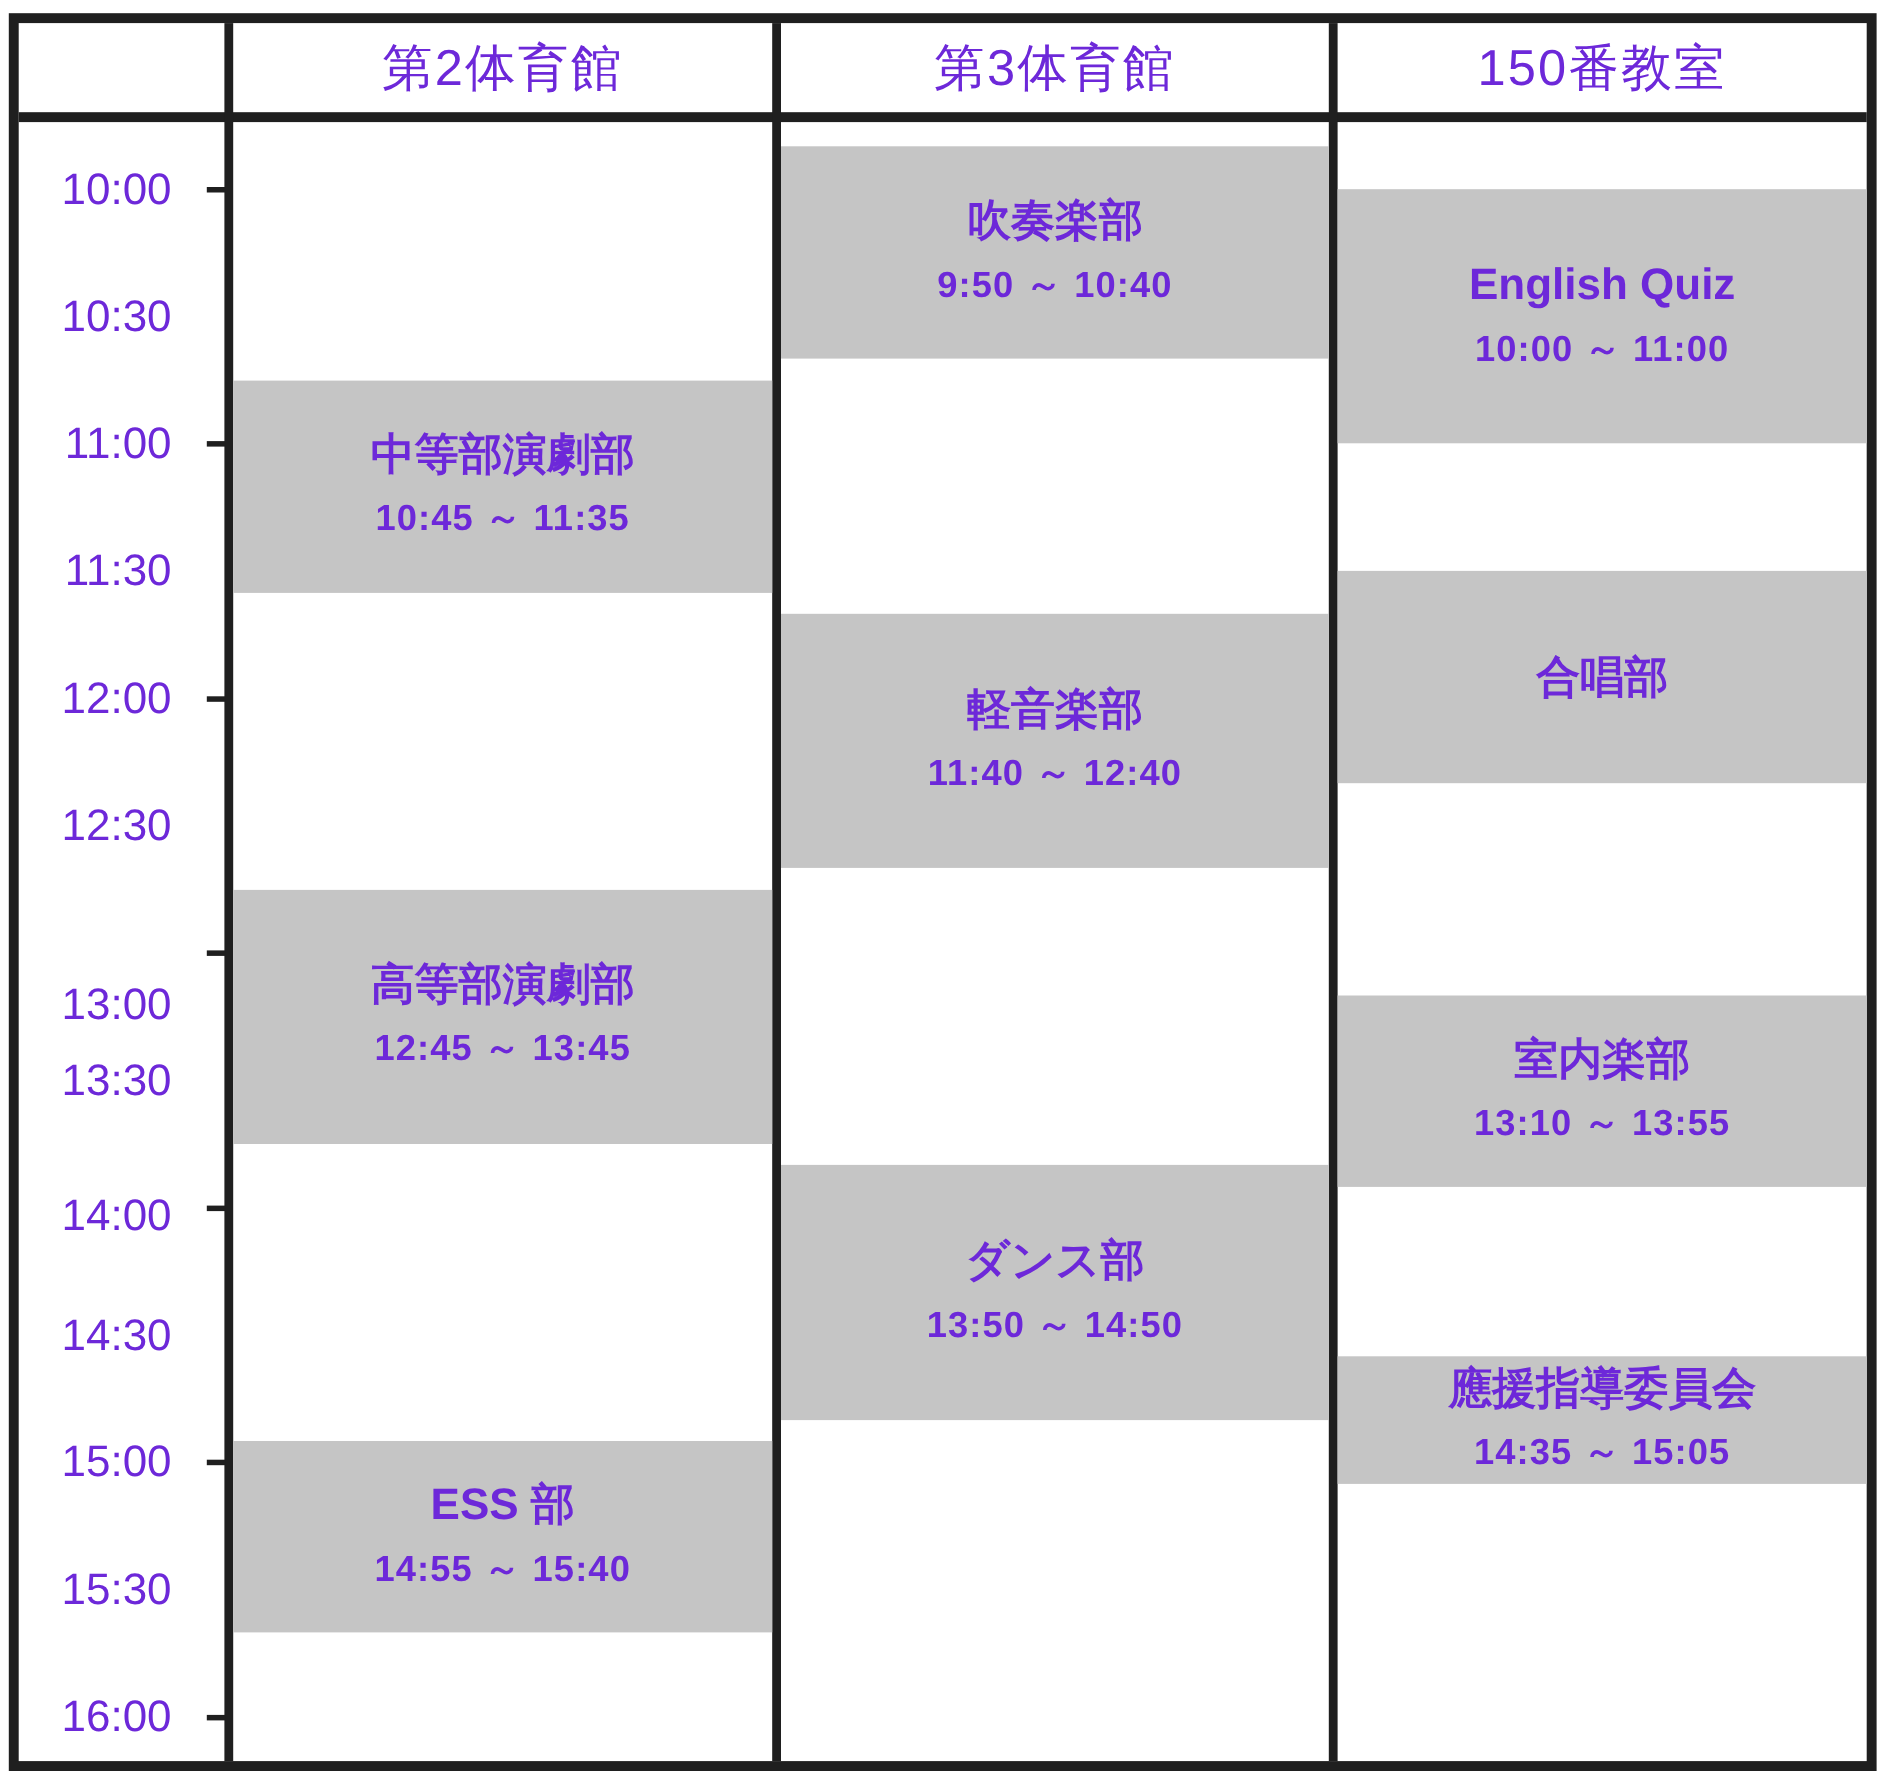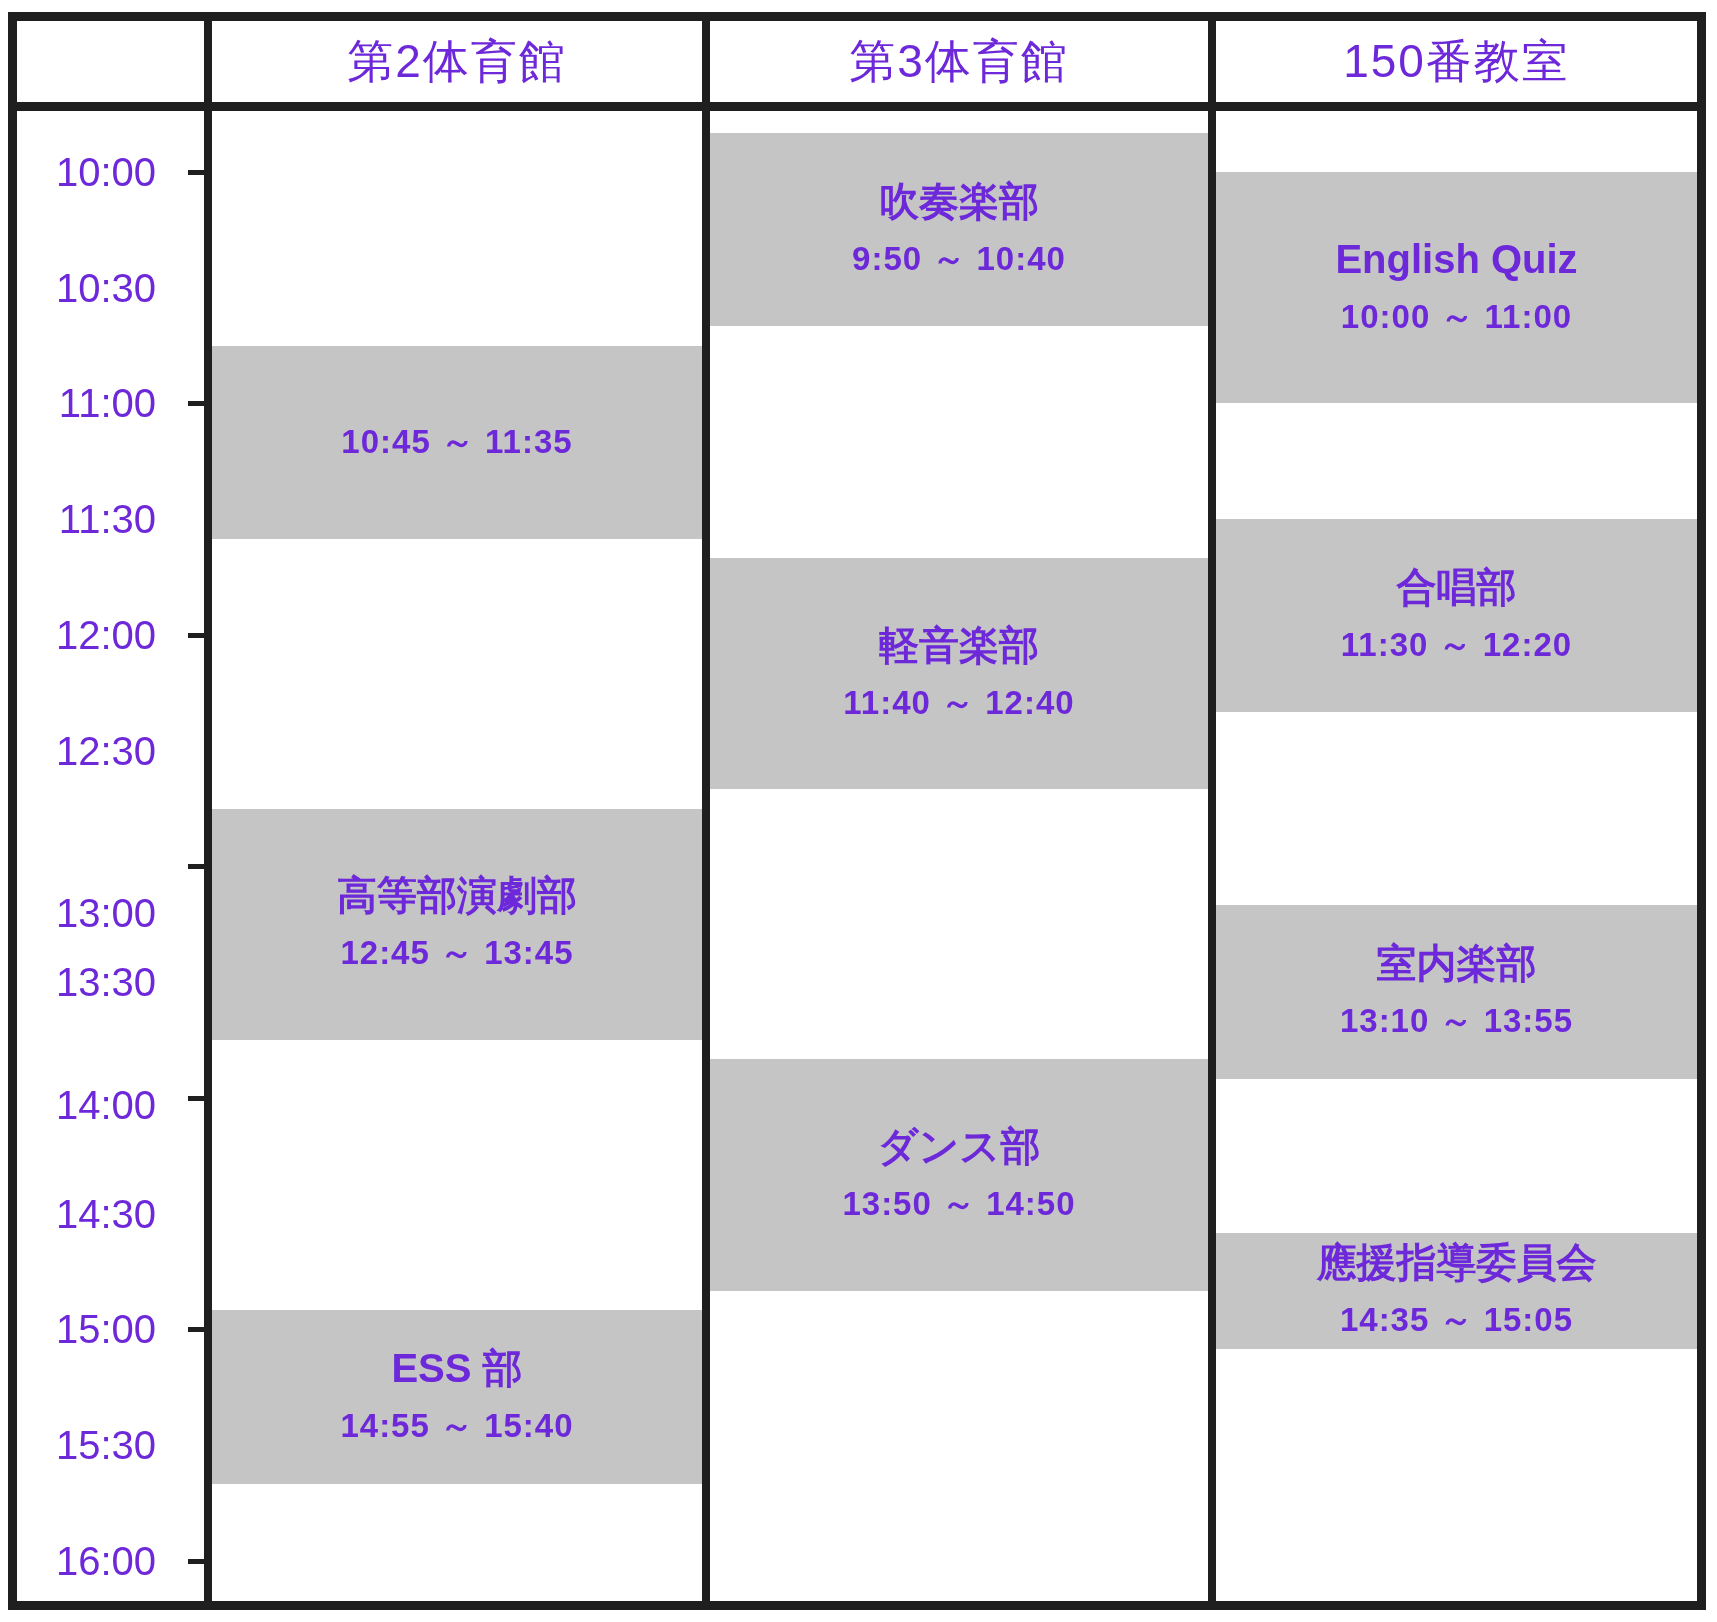--- a/index.html
+++ b/index.html
@@ -84,20 +84,21 @@
       <div class="tick" style="top: 1095.92px;"></div>
       <div class="time-label" style="top: 1187.66px;">14:30</div>
       <div class="time-label" style="top: 1303.4px;">15:00</div>
       <div class="tick" style="top: 1327.4px;"></div>
       <div class="time-label" style="top: 1419.14px;">15:30</div>
       <div class="time-label" style="top: 1534.88px;">16:00</div>
       <div class="tick" style="top: 1558.88px;"></div>
     </div>
   <div id="events-layer">
       <div class="event" style="left: 212px; width: 490px; top: 345.61px; height: 192.9px; background: rgb(197, 197, 197);">
+        <div class="ev-name">中等部演劇部</div>
         <div class="ev-time">10:45 ～ 11:35</div>
       </div>
       <div class="event" style="left: 212px; width: 490px; top: 808.57px; height: 231.48px; background: rgb(197, 197, 197);">
         <div class="ev-name">高等部演劇部</div>
         <div class="ev-time">12:45 ～ 13:45</div>
       </div>
       <div class="event" style="left: 212px; width: 490px; top: 1310.11px; height: 173.61px; background: rgb(197, 197, 197);">
         <div class="ev-name">ESS 部</div>
         <div class="ev-time">14:55 ～ 15:40</div>
       </div>
@@ -112,21 +113,20 @@
       <div class="event" style="left: 710px; width: 498px; top: 1059.34px; height: 231.48px; background: rgb(197, 197, 197);">
         <div class="ev-name">ダンス部</div>
         <div class="ev-time">13:50 ～ 14:50</div>
       </div>
       <div class="event" style="left: 1216px; width: 481px; top: 172px; height: 231.48px; background: rgb(197, 197, 197);">
         <div class="ev-name">English Quiz</div>
         <div class="ev-time">10:00 ～ 11:00</div>
       </div>
       <div class="event" style="left: 1216px; width: 481px; top: 519.22px; height: 192.9px; background: rgb(197, 197, 197);">
         <div class="ev-name">合唱部</div>
-        <div class="ev-time">11:30 ～ 12:20</div>
       </div>
       <div class="event" style="left: 1216px; width: 481px; top: 905.02px; height: 173.61px; background: rgb(197, 197, 197);">
         <div class="ev-name">室内楽部</div>
         <div class="ev-time">13:10 ～ 13:55</div>
       </div>
       <div class="event" style="left: 1216px; width: 481px; top: 1232.95px; height: 115.74px; background: rgb(197, 197, 197);">
         <div class="ev-name">應援指導委員会</div>
         <div class="ev-time">14:35 ～ 15:05</div>
       </div>
     </div>

